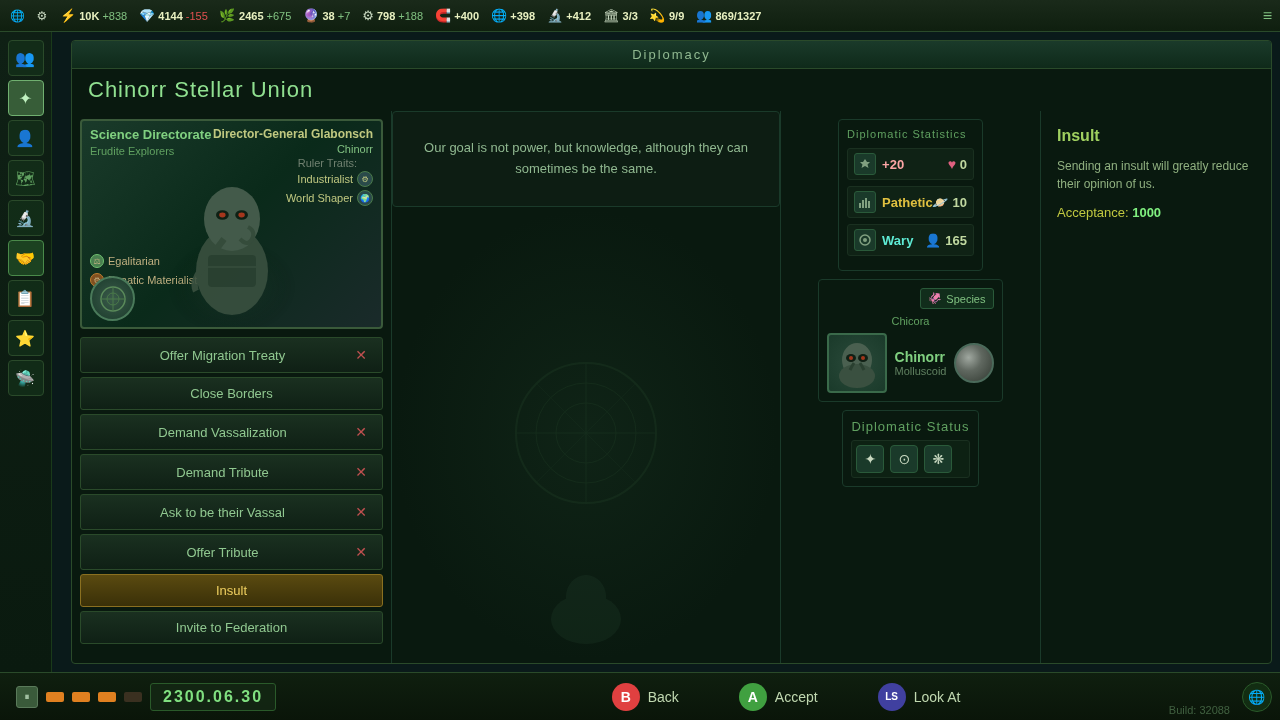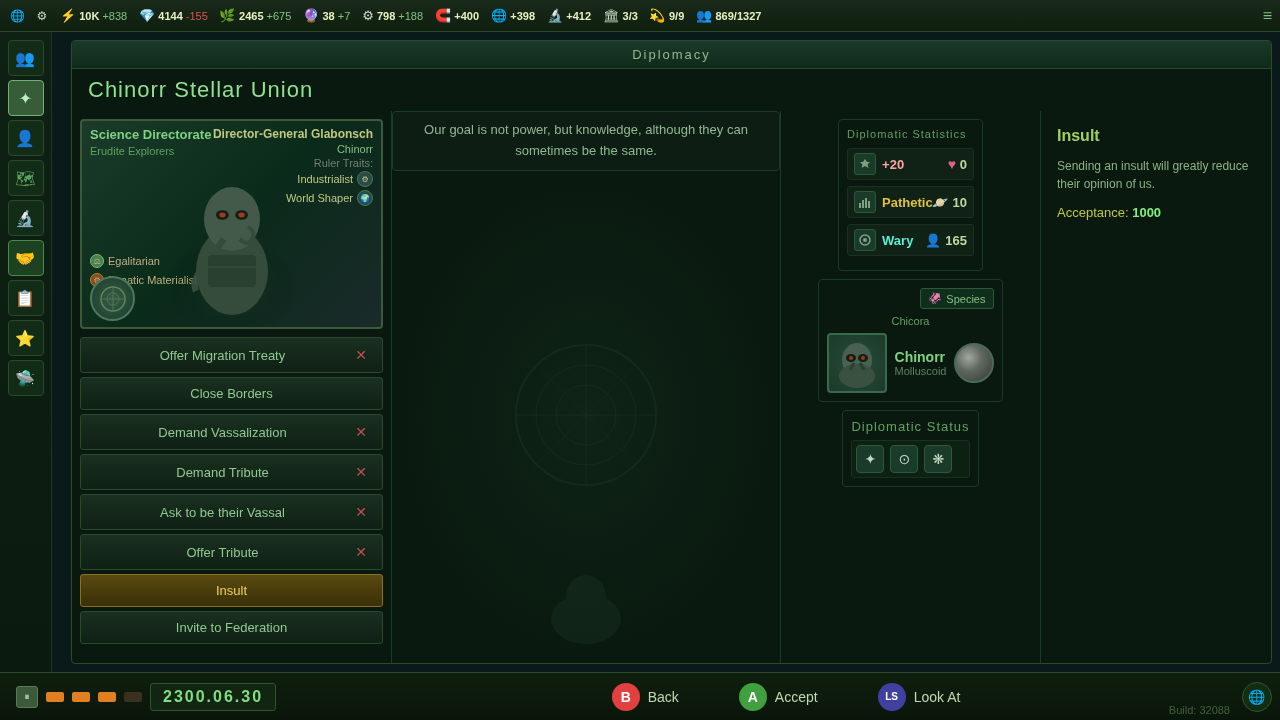--- a/index.html
+++ b/index.html
@@ -156,21 +156,21 @@
     }
     .quote-box {
       background: rgba(15,30,20,0.8);
       border: 1px solid #1a3a2a;
       border-radius: 4px;
       padding: 20px;
       text-align: center;
       color: #90b890;
       font-size: 13px;
       line-height: 1.6;
-      height: 60px;
+      height: 96px;
       display: flex;
       align-items: center;
       justify-content: center;
     }
     .center-bg {
       flex: 1;
       background: radial-gradient(ellipse at center, rgba(30,60,40,0.3) 0%, transparent 70%);
       position: relative;
       overflow: hidden;
     }
@@ -548,21 +548,21 @@
 
         <div class="portrait-area">
           <div style="position:absolute;top:6px;left:8px;color:#80d080;font-size:13px;font-weight:bold;">Science Directorate</div>
           <div style="position:absolute;top:24px;left:8px;color:#60a060;font-size:11px;">Erudite Explorers</div>
           <div style="position:absolute;top:6px;right:8px;color:#c0c880;font-size:12px;font-weight:bold;text-align:right;">
             <span>Director-General Glabonsch</span>
           </div>
           <div style="position:absolute;top:22px;right:8px;color:#80c080;font-size:11px;text-align:right;">
             <span>Chinorr</span>
           </div>
-          <div style="position:absolute;top:36px;right:8px;color:#708070;font-size:11px;text-align:right;">
+          <div style="position:absolute;top:36px;right:24px;color:#708070;font-size:11px;text-align:right;">
             <span>Ruler Traits:</span>
           </div>
 
           <div style="position:absolute;top:50px;right:8px;display:flex;flex-direction:column;gap:3px;align-items:flex-end;">
             <div class="trait-item">
               <span>Industrialist</span>
               <div class="trait-icon">⚙</div>
             </div>
             <div class="trait-item">
               <span>World Shaper</span>

